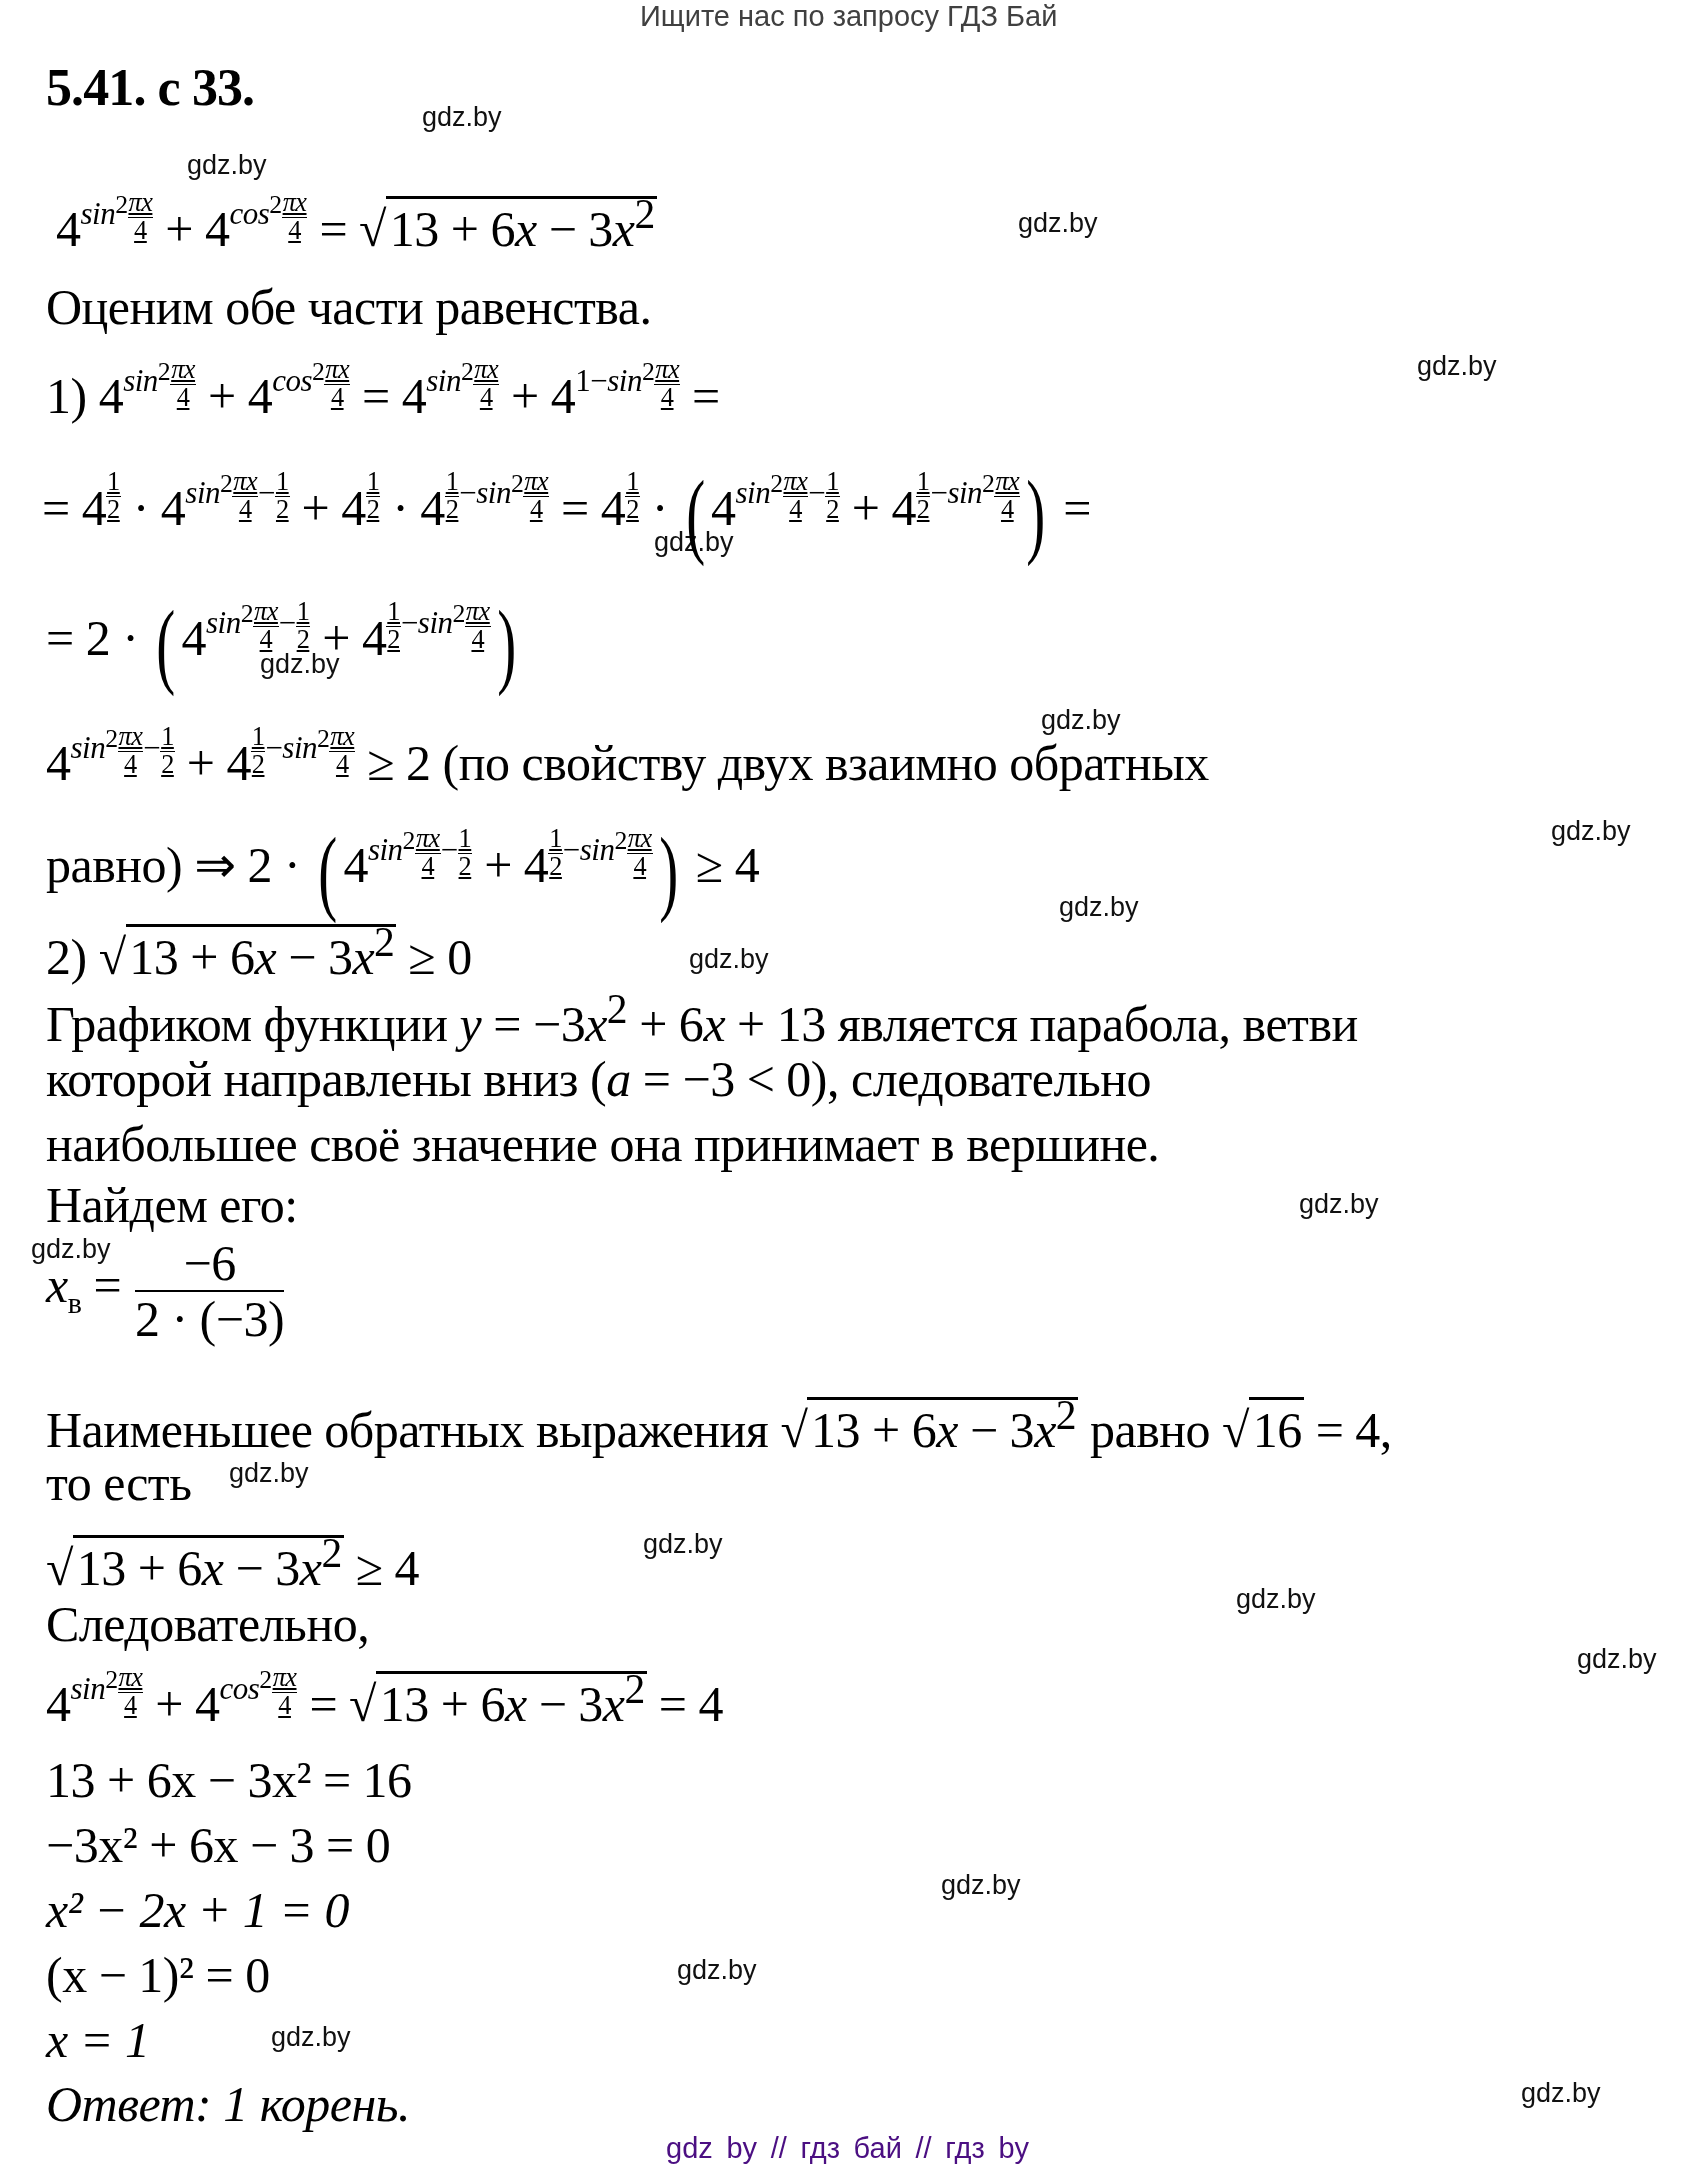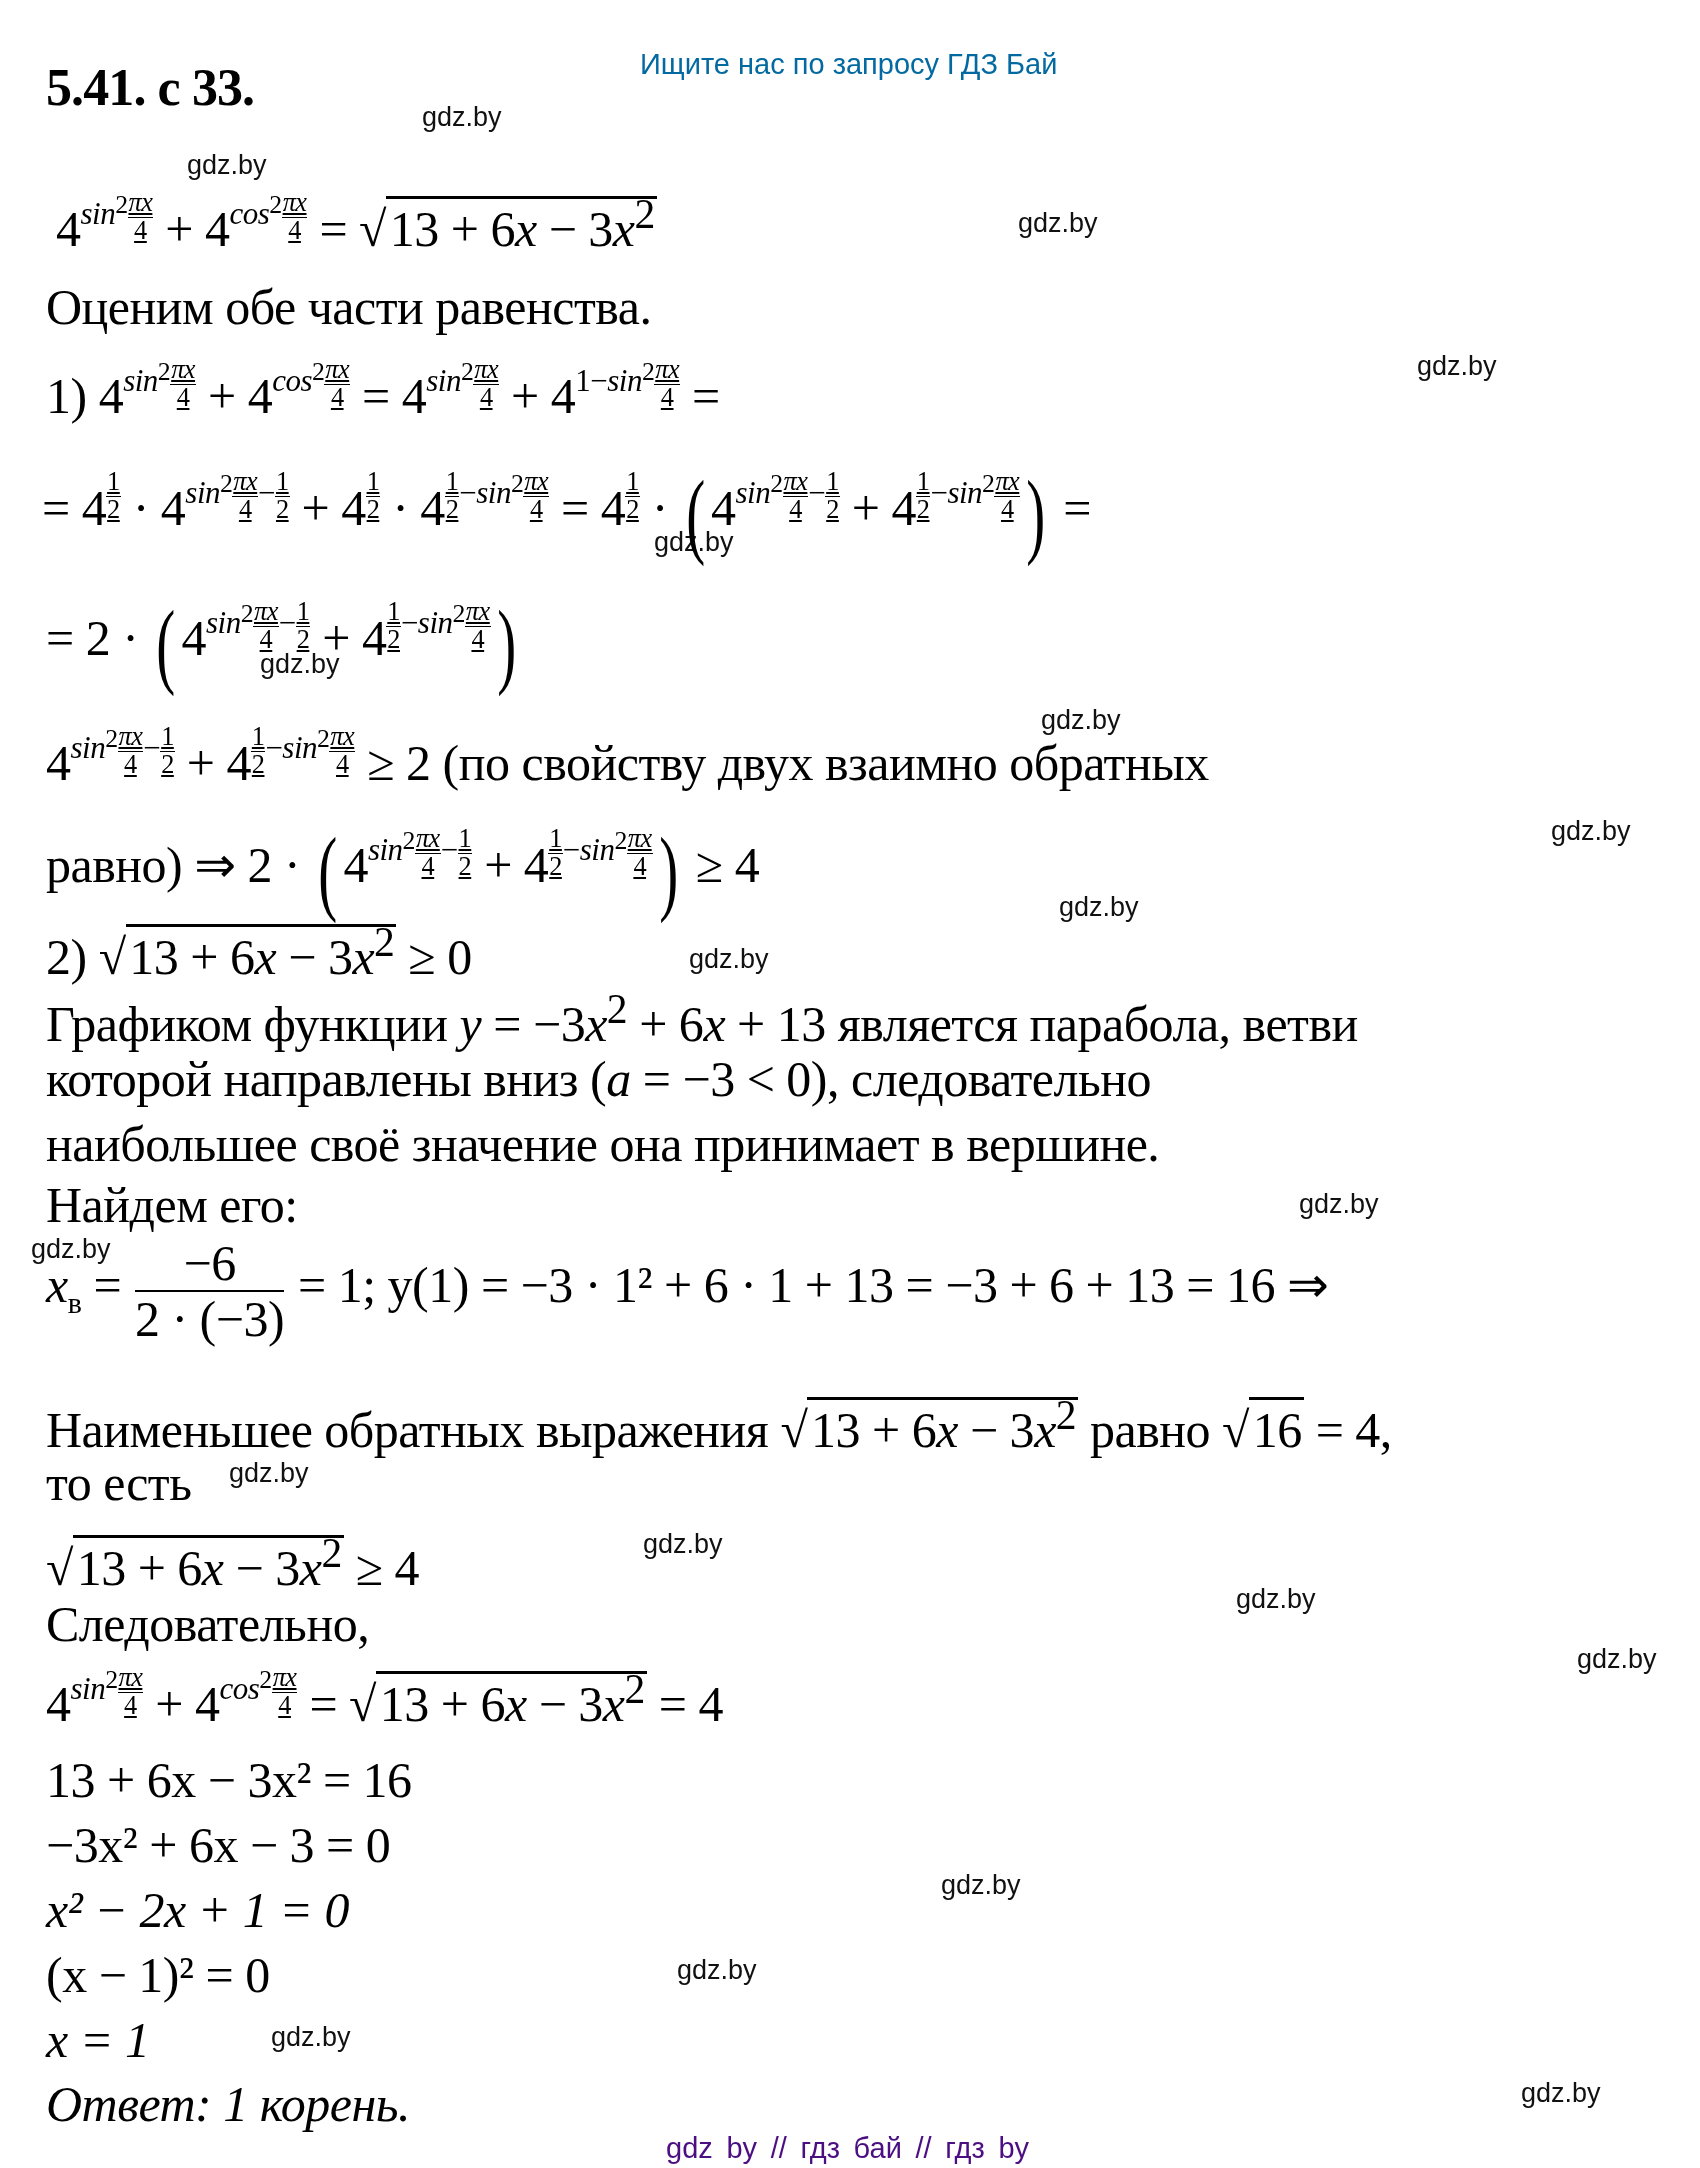--- a/index.html
+++ b/index.html
@@ -1,19 +1,19 @@
 <!DOCTYPE html>
 <html style="font-size:15px"><head>
 <meta charset="utf-8">
 <style>
   html, body { margin: 0; padding: 0; background: #ffffff; }
   body { width: 1700px; height: 2169px; position: relative; overflow: hidden;
          font-family: "Liberation Serif", serif; color: #000; }
   .abs { position: absolute; white-space: nowrap; }
-  .banner { font-family: "Liberation Sans", sans-serif; font-size: 29px; color: #0369a1; margin-top: 48px; }
+  .banner { font-family: "Liberation Sans", sans-serif; font-size: 29px; color: #404040; }
   .footer { font-family: "Liberation Sans", sans-serif; font-size: 29px; color: #4b0f82; word-spacing: 5.6px; }
   .wm { font-family: "Liberation Sans", sans-serif; font-size: 27px; color: #111; }
   .title { font-size: 52px; font-weight: bold; letter-spacing: -0.9px; }
   .line { font-size: 50px; letter-spacing: -0.5px; }
   i, .it { font-style: italic; }
   .exp { display: inline-block; font-size: 0.62em; vertical-align: 0.7em; line-height: 1; }
   .frac { display: inline-block; vertical-align: middle; text-align: center; line-height: 1; margin: 0 1.9px; }
   .frac > span { display: block; }
   .frac .num { border-bottom: 2.8px solid #000; padding: 0 1.9px 1.9px; }
   .frac .den { padding-top: 1.9px; }
@@ -112,21 +112,20 @@
   (<i>a</i> = −3 &lt; 0)<span>, следовательно</span>
 </div>
 
 <div class="abs line" style="left:46px; top:1115px;">наибольшее своё значение она принимает в вершине.</div>
 
 <div class="abs line" style="left:46px; top:1176px;">Найдем его:</div>
 
 <div class="abs line" style="left:46px; top:1238px;">
   <i>x</i><sub style="font-size:0.6em">в</sub> =
   <span class="frac"><span class="num">−6</span><span class="den">2 · (−3)</span></span>
-  <span>= 1; y(1) = −3 · 1² + 6 · 1 + 13 = −3 + 6 + 13 = 16 ⇒</span>
 </div>
 
 <div class="abs line" style="left:46px; top:1391px;">
   <span>Наименьшее обратных выражения</span>
   √<span class="sqrt"><span class="rad">13 + 6<i>x</i> − 3<i>x</i><sup>2</sup></span></span>
   <span>равно</span>
   √<span class="sqrt"><span class="rad">16</span></span>
   <span>= 4,</span>
 </div>
 

